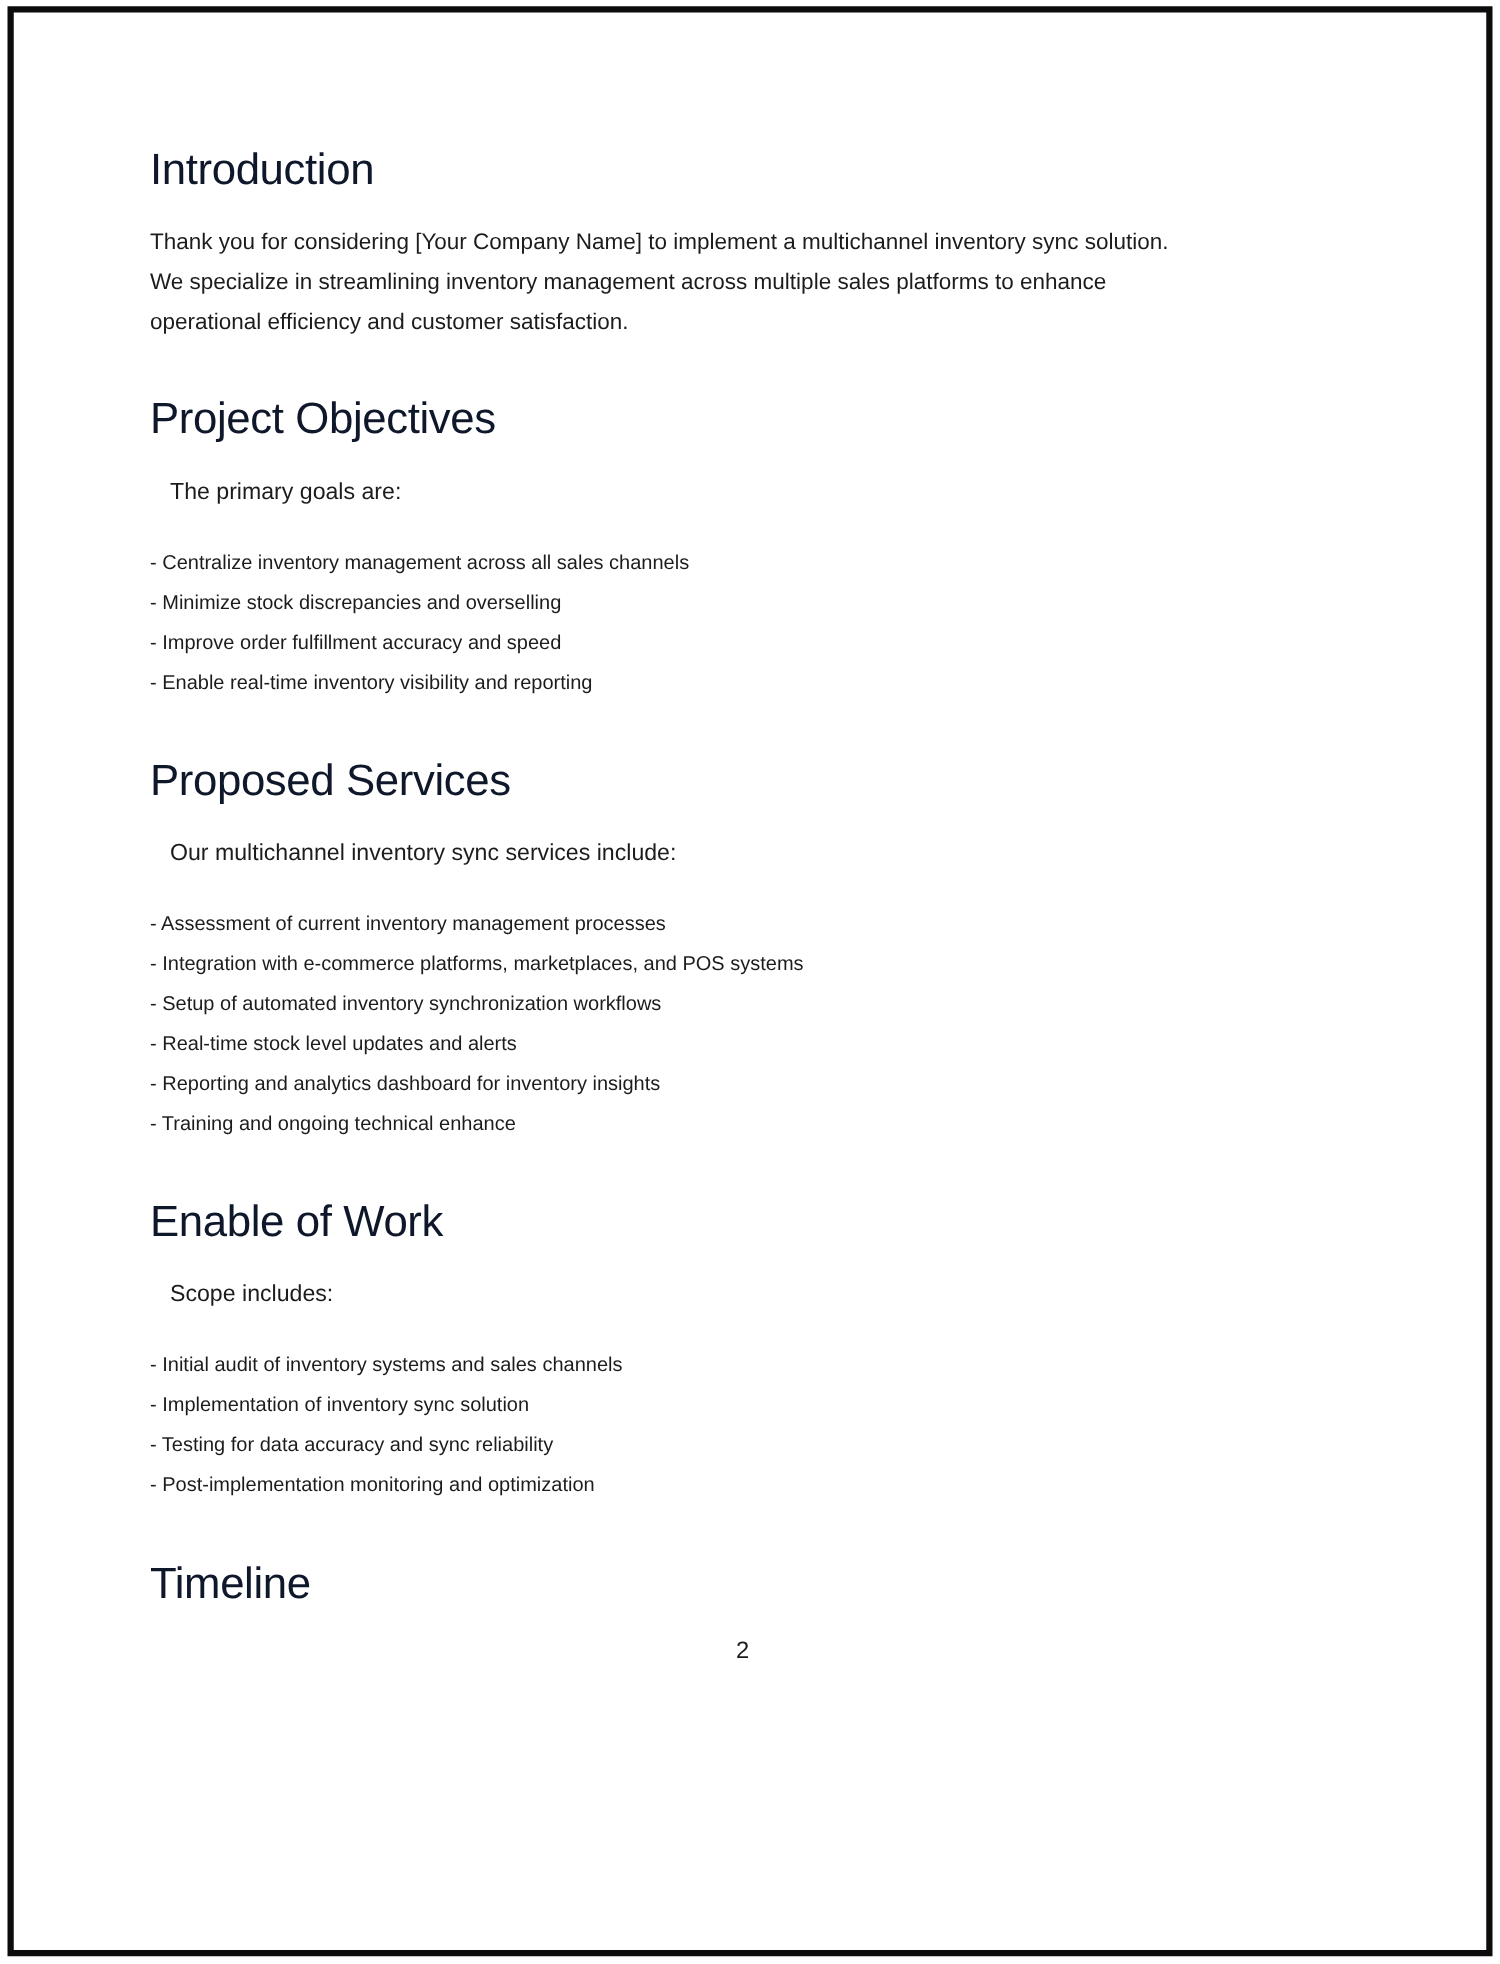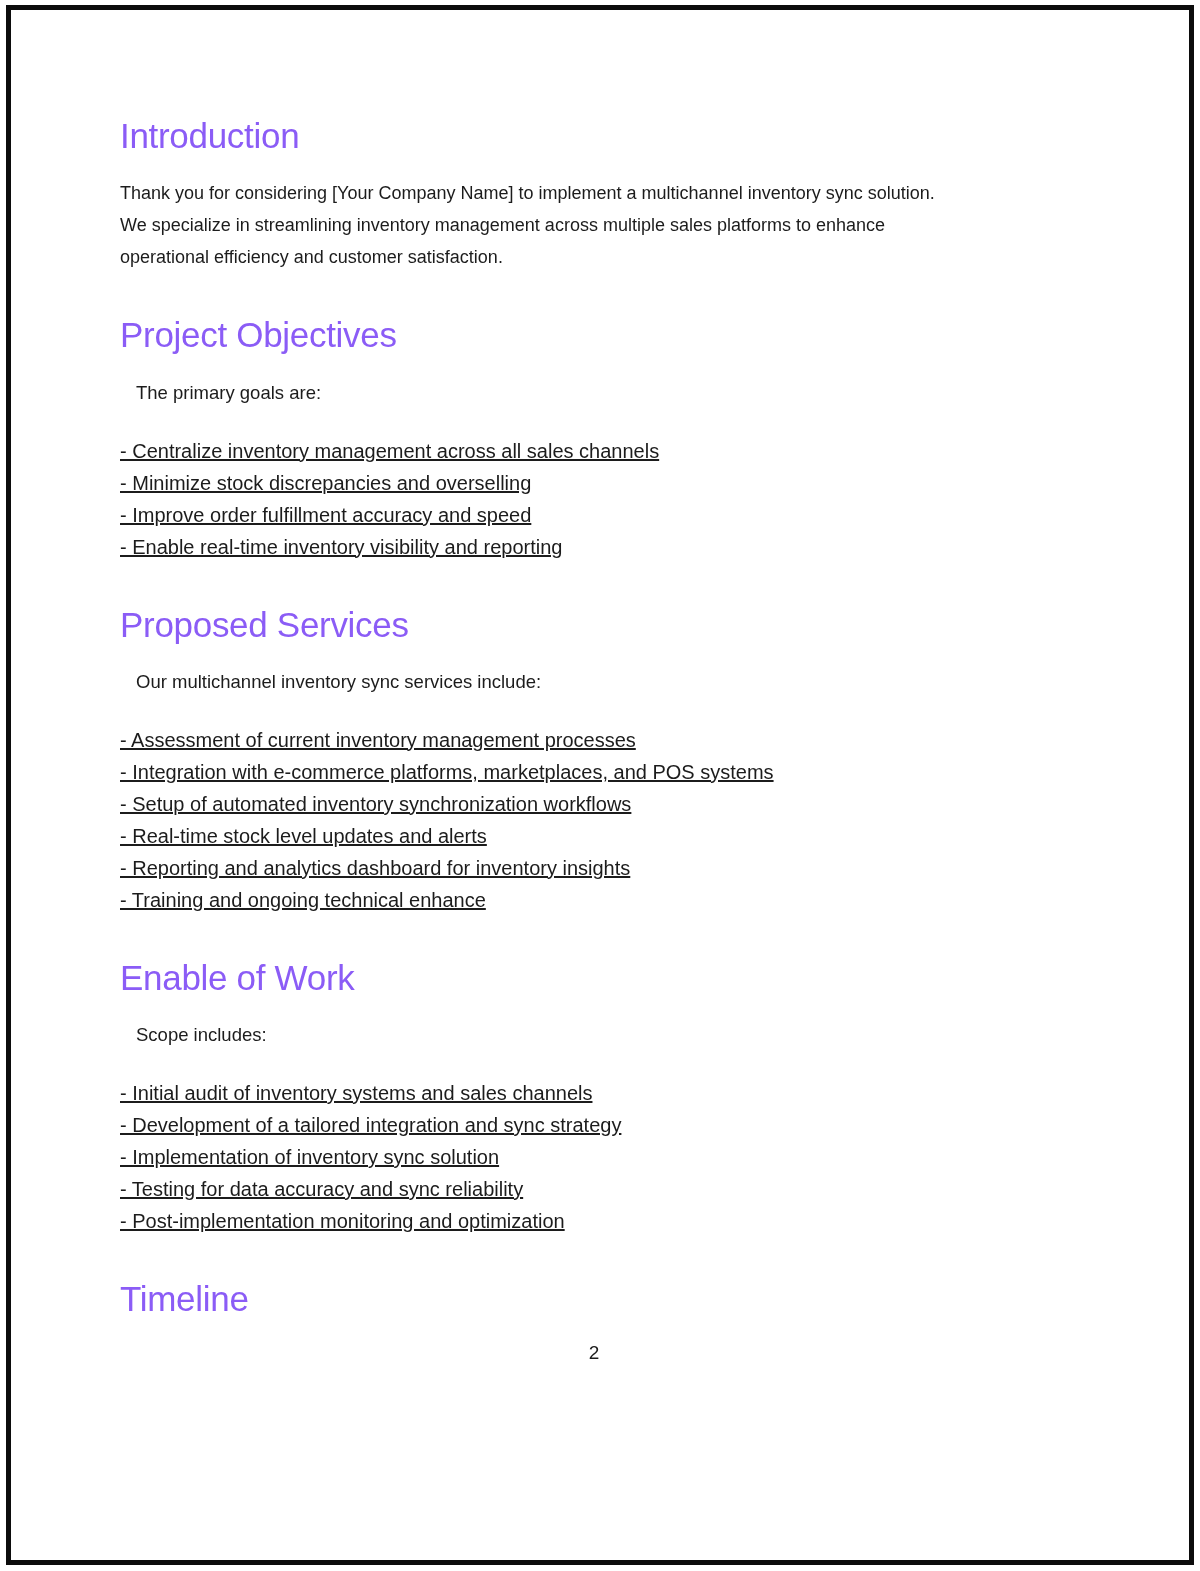--- a/index.html
+++ b/index.html
@@ -28,21 +28,21 @@
     position: absolute;
     left: 120px;
     top: 112px;
     width: 948px;
   }
   .section-title {
     font-size: 35px;
     font-weight: 400;
     line-height: 1.35;
     letter-spacing: -0.3px;
-    color: #8b5cf6;
+    color: #0f172a;
     margin: 38px 0 18px 0;
   }
   .section:first-child .section-title {
     margin-top: 0;
   }
   .para {
     font-size: 18px;
     line-height: 32px;
     margin: 0 0 32px 0;
   }
@@ -51,23 +51,22 @@
   }
   .section-intro {
     font-size: 18.5px;
     line-height: 32px;
     margin: 16px;
   }
   .list {
     margin-top: 26px;
   }
   .list-item {
-    font-size: 20px;
+    font-size: 16px;
     line-height: 32px;
-    text-decoration: underline;
   }
   .page-number {
     text-align: center;
     font-size: 19px;
     line-height: 26px;
     margin-top: 18px;
     color: #1c1c1c;
   }
 </style>
 </head>
@@ -108,21 +107,20 @@
       <div class="list-item">- Reporting and analytics dashboard for inventory insights</div>
       <div class="list-item">- Training and ongoing technical enhance</div>
     </div>
   </div>
 
   <div class="section">
     <div class="section-title">Enable of Work</div>
     <p class="section-intro">Scope includes:</p>
     <div class="list">
       <div class="list-item">- Initial audit of inventory systems and sales channels</div>
-      <div class="list-item">- Development of a tailored integration and sync strategy</div>
       <div class="list-item">- Implementation of inventory sync solution</div>
       <div class="list-item">- Testing for data accuracy and sync reliability</div>
       <div class="list-item">- Post-implementation monitoring and optimization</div>
     </div>
   </div>
 
   <div class="section">
     <div class="section-title">Timeline</div>
   </div>
 

